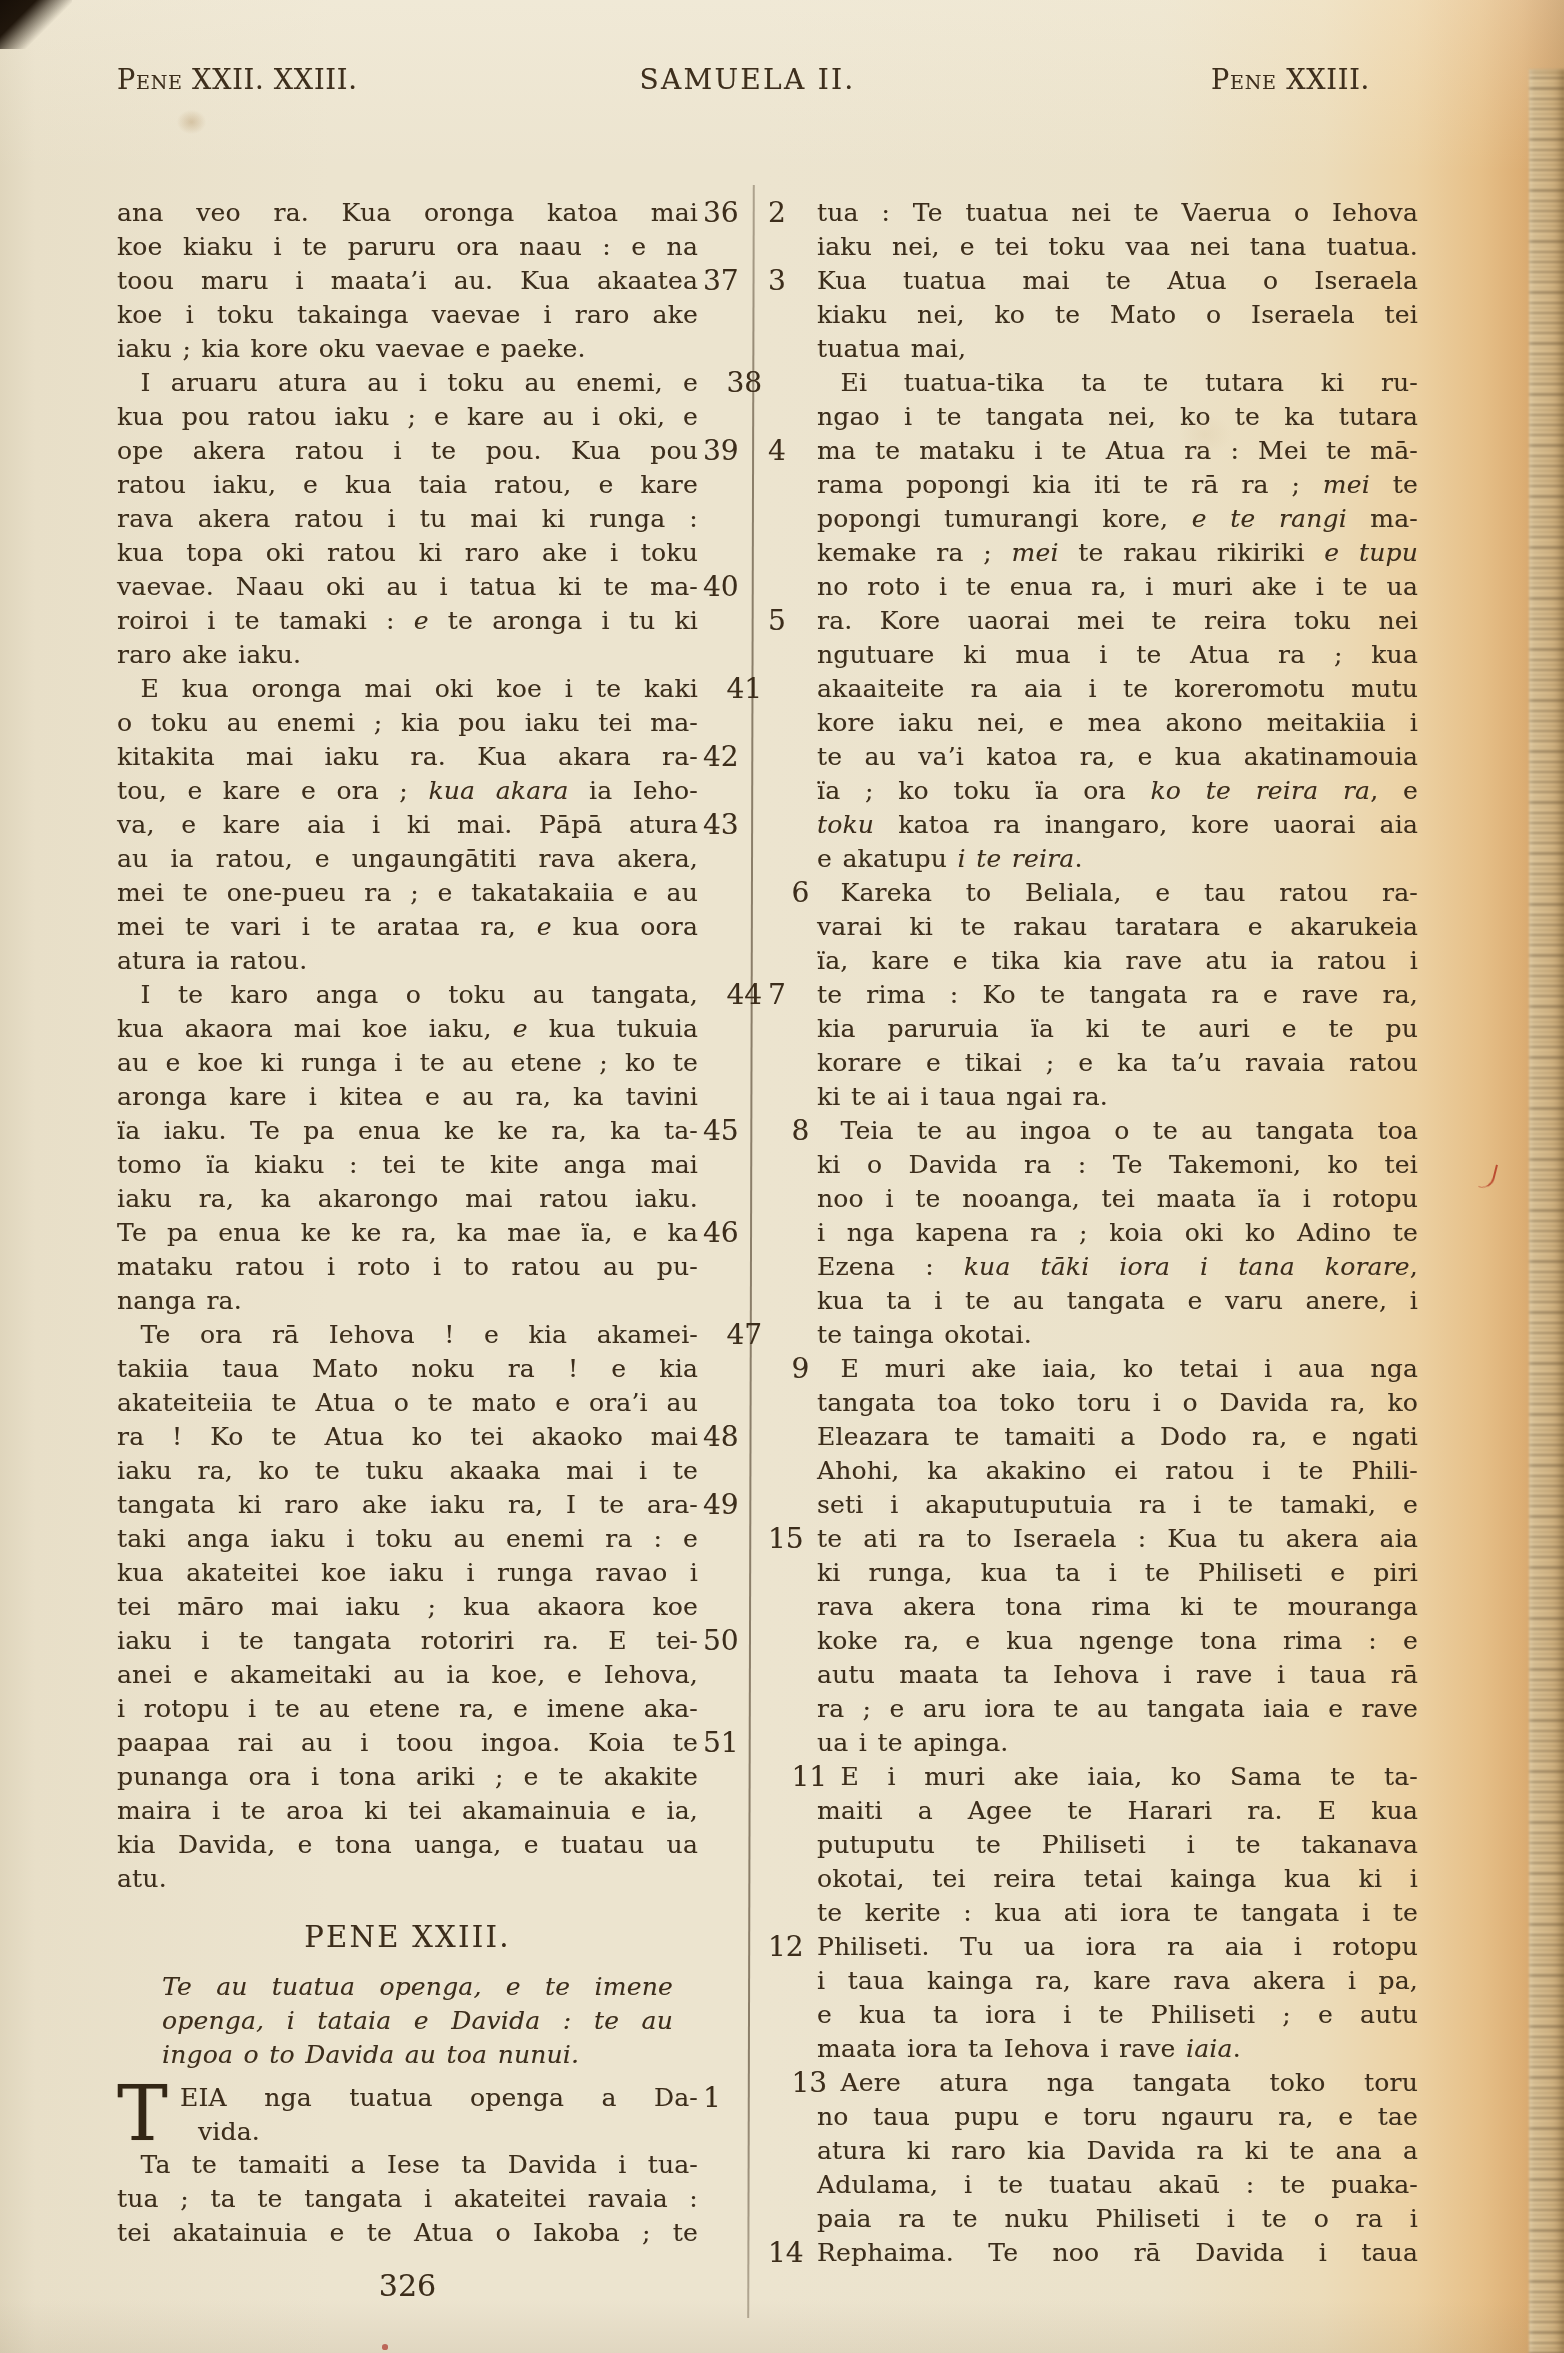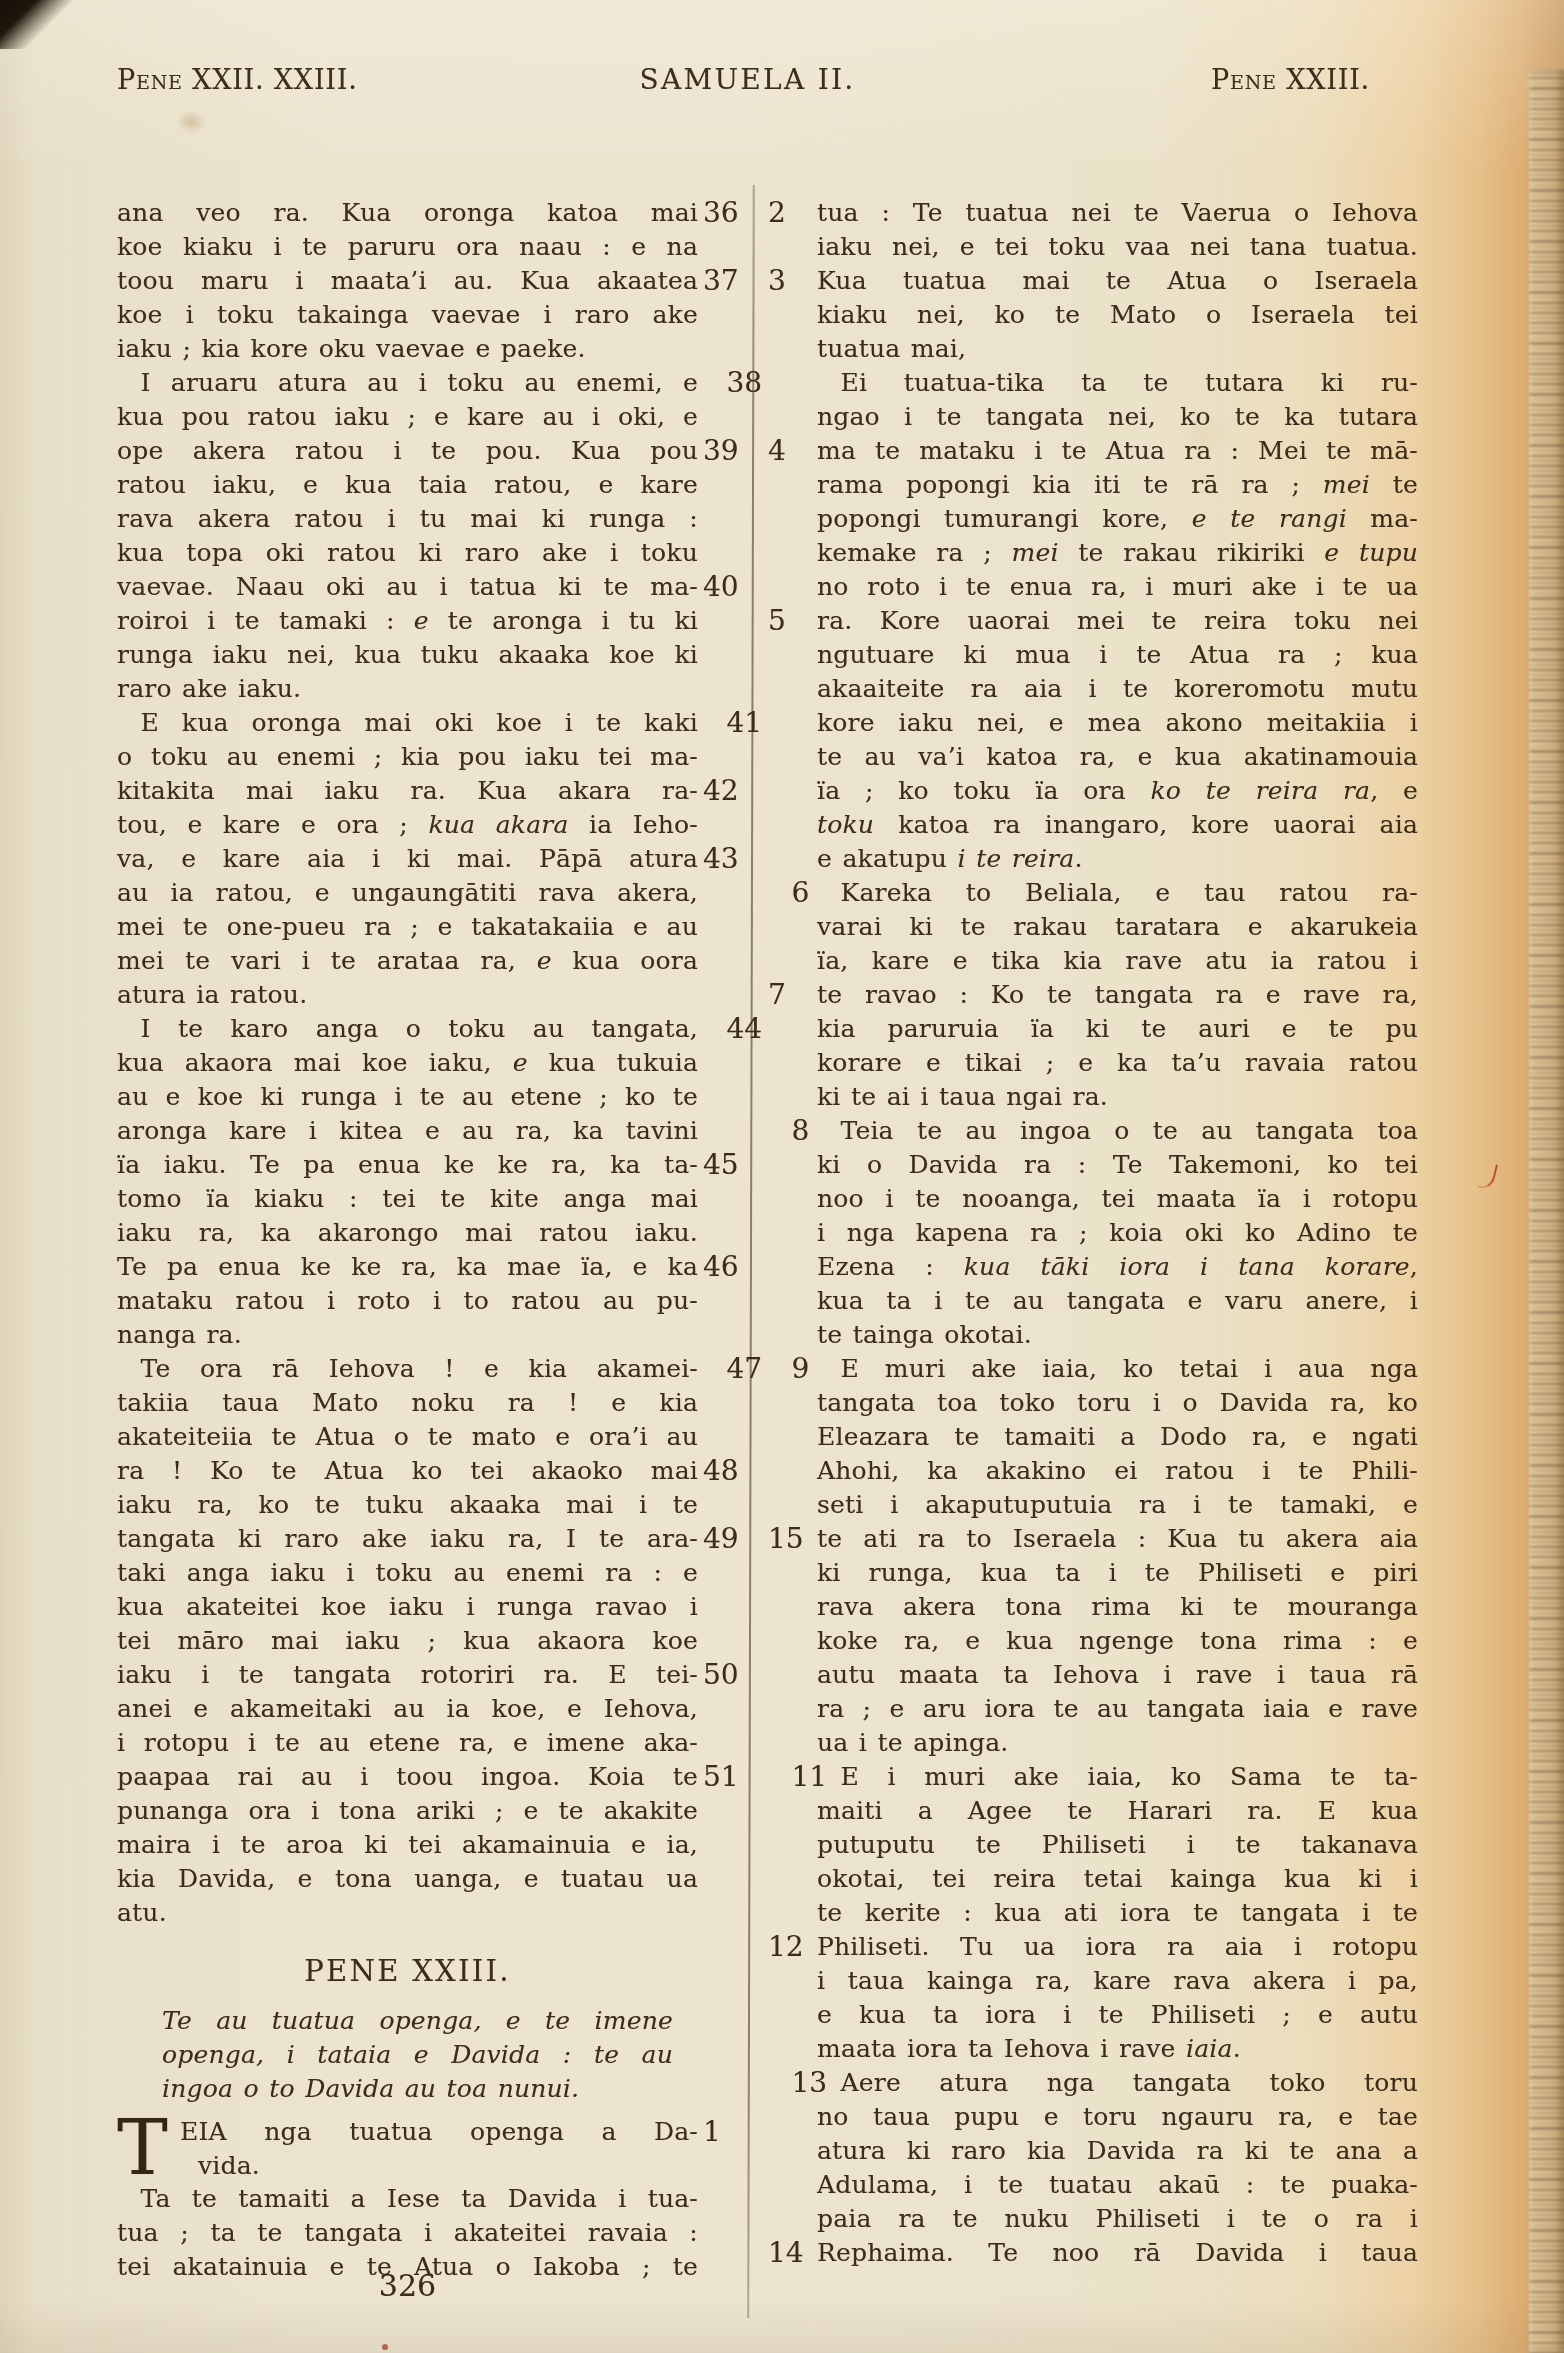--- a/index.html
+++ b/index.html
@@ -111,21 +111,20 @@
       <div class="ln"><span>koe i toku takainga vaevae i raro ake</span></div>
       <div class="ln end"><span>iaku ; kia kore oku vaevae e paeke.</span></div>
       <div class="ln ind"><span>I aruaru atura au i toku au enemi, e</span><span class="vn">38</span></div>
       <div class="ln"><span>kua pou ratou iaku ; e kare au i oki, e</span></div>
       <div class="ln"><span>ope akera ratou i te pou.  Kua pou</span><span class="vn">39</span></div>
       <div class="ln"><span>ratou iaku, e kua taia ratou, e kare</span></div>
       <div class="ln"><span>rava akera ratou i tu mai ki runga :</span></div>
       <div class="ln"><span>kua topa oki ratou ki raro ake i toku</span></div>
       <div class="ln"><span>vaevae.  Naau oki au i tatua ki te ma-</span><span class="vn">40</span></div>
       <div class="ln"><span>roiroi i te tamaki : </span><i>e</i><span> te aronga i tu ki</span></div>
-      <div class="ln"><span>runga iaku nei, kua tuku akaaka koe ki</span></div>
       <div class="ln end"><span>raro ake iaku.</span></div>
       <div class="ln ind"><span>E kua oronga mai oki koe i te kaki</span><span class="vn">41</span></div>
       <div class="ln"><span>o toku au enemi ; kia pou iaku tei ma-</span></div>
       <div class="ln"><span>kitakita mai iaku ra.  Kua akara ra-</span><span class="vn">42</span></div>
       <div class="ln"><span>tou, e kare e ora ; </span><i>kua akara</i><span> ia Ieho-</span></div>
       <div class="ln"><span>va, e kare aia i ki mai.  Pāpā atura</span><span class="vn">43</span></div>
       <div class="ln"><span>au ia ratou, e ungaungātiti rava akera,</span></div>
       <div class="ln"><span>mei te one-pueu ra ; e takatakaiia e au</span></div>
       <div class="ln"><span>mei te vari i te arataa ra, </span><i>e</i><span> kua oora</span></div>
       <div class="ln end"><span>atura ia ratou.</span></div>
@@ -186,21 +185,21 @@
       <div class="ln"><span>ngutuare ki mua i te Atua ra ; kua</span></div>
       <div class="ln"><span>akaaiteite ra aia i te koreromotu mutu</span></div>
       <div class="ln"><span>kore iaku nei, e mea akono meitakiia i</span></div>
       <div class="ln"><span>te au va’i katoa ra, e kua akatinamouia</span></div>
       <div class="ln"><span>ïa ; ko toku ïa ora </span><i>ko te reira ra</i><span>, e</span></div>
       <div class="ln"><i>toku</i><span> katoa ra inangaro, kore uaorai aia</span></div>
       <div class="ln end"><span>e akatupu </span><i>i te reira</i><span>.</span></div>
       <div class="ln ind"><span>Kareka to Beliala, e tau ratou ra-</span><span class="vn">6</span></div>
       <div class="ln"><span>varai ki te rakau taratara e akarukeia</span></div>
       <div class="ln"><span>ïa, kare e tika kia rave atu ia ratou i</span></div>
-      <div class="ln"><span>te ravao :  Ko te tangata ra e rave ra,</span><span class="vn">7</span></div>
+      <div class="ln"><span>te rima :  Ko te tangata ra e rave ra,</span><span class="vn">7</span></div>
       <div class="ln"><span>kia paruruia ïa ki te auri e te pu</span></div>
       <div class="ln"><span>korare e tikai ; e ka ta’u ravaia ratou</span></div>
       <div class="ln end"><span>ki te ai i taua ngai ra.</span></div>
       <div class="ln ind"><span>Teia te au ingoa o te au tangata toa</span><span class="vn">8</span></div>
       <div class="ln"><span>ki o Davida ra :  Te Takemoni, ko tei</span></div>
       <div class="ln"><span>noo i te nooanga, tei maata ïa i rotopu</span></div>
       <div class="ln"><span>i nga kapena ra ;  koia oki ko Adino te</span></div>
       <div class="ln"><span>Ezena : </span><i>kua tāki iora i tana korare</i><span>,</span></div>
       <div class="ln"><span>kua ta i te au tangata e varu anere, i</span></div>
       <div class="ln end"><span>te tainga okotai.</span></div>

